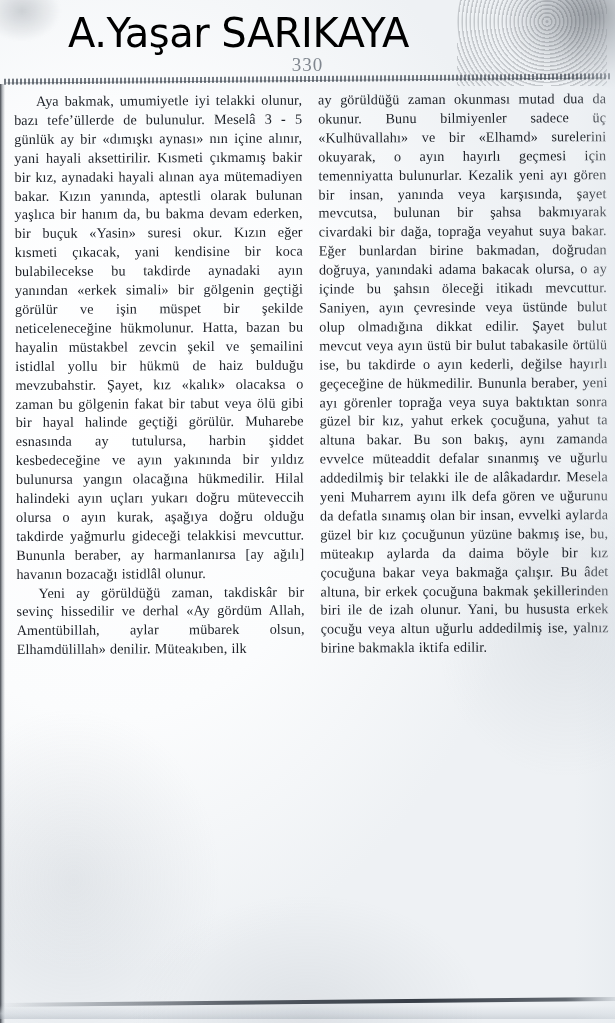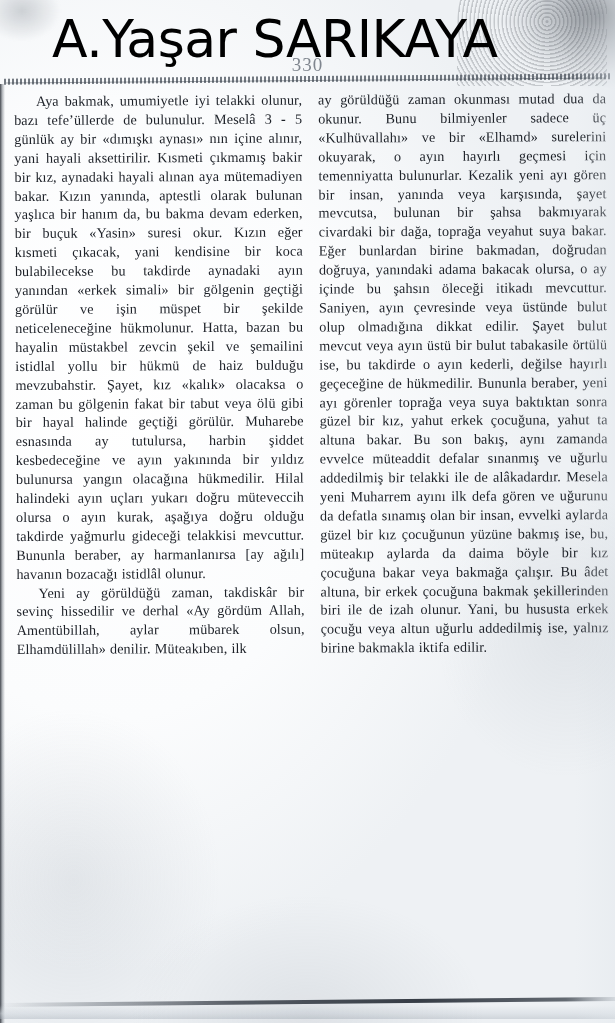--- a/index.html
+++ b/index.html
@@ -118,24 +118,24 @@
     font-family: "Liberation Serif", serif;
     font-size: 19px;
     letter-spacing: 1px;
     color: rgba(95,103,113,.78);
     pointer-events: none;
   }
 
   
   .author-overlay {
     position: absolute;
-    left: 52px;
+    left: 68px;
     top: 13px;
     font-family: "DejaVu Sans", sans-serif;
-    font-size: 52px;
+    font-size: 40px;
     line-height: 1;
     font-weight: 400;
     color: #000000;
     letter-spacing: -.5px;
     white-space: nowrap;
     z-index: 6;
   }
 
   
   .body-columns {

